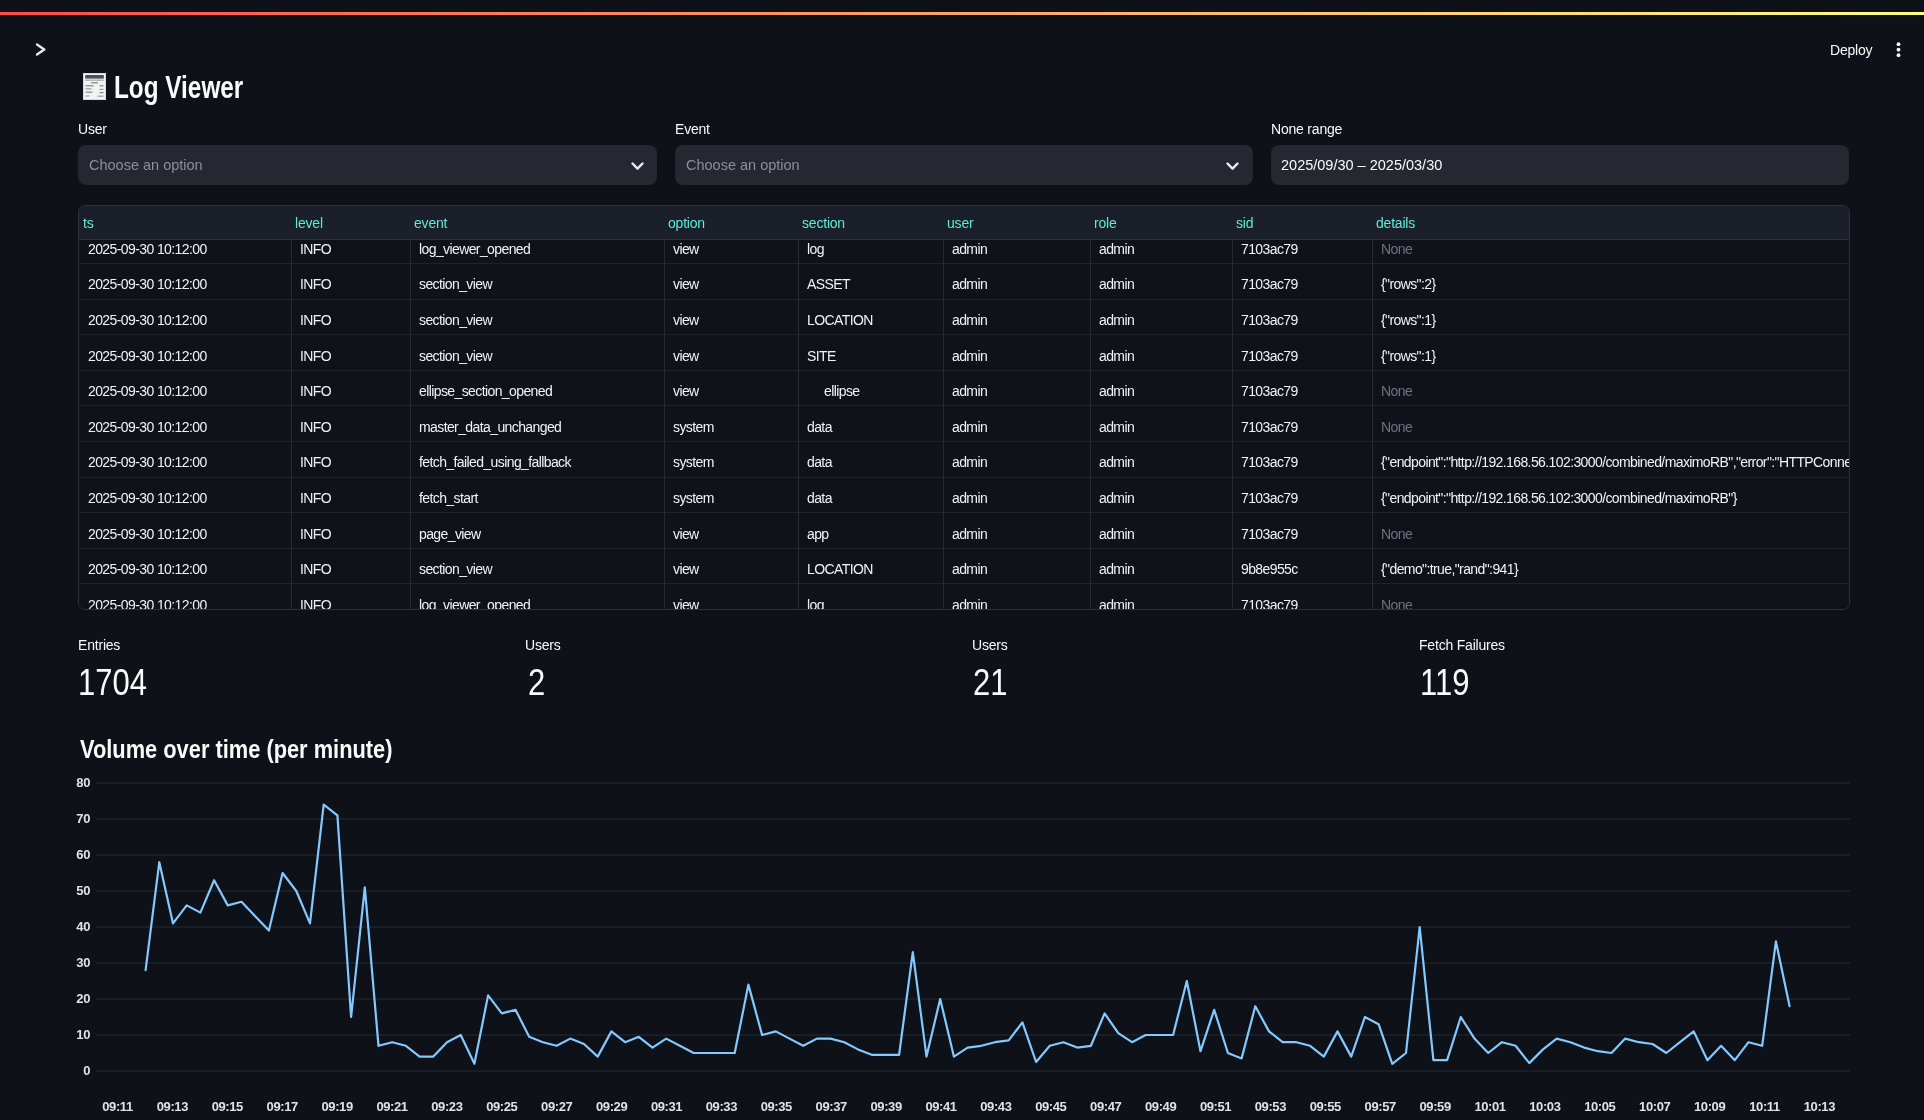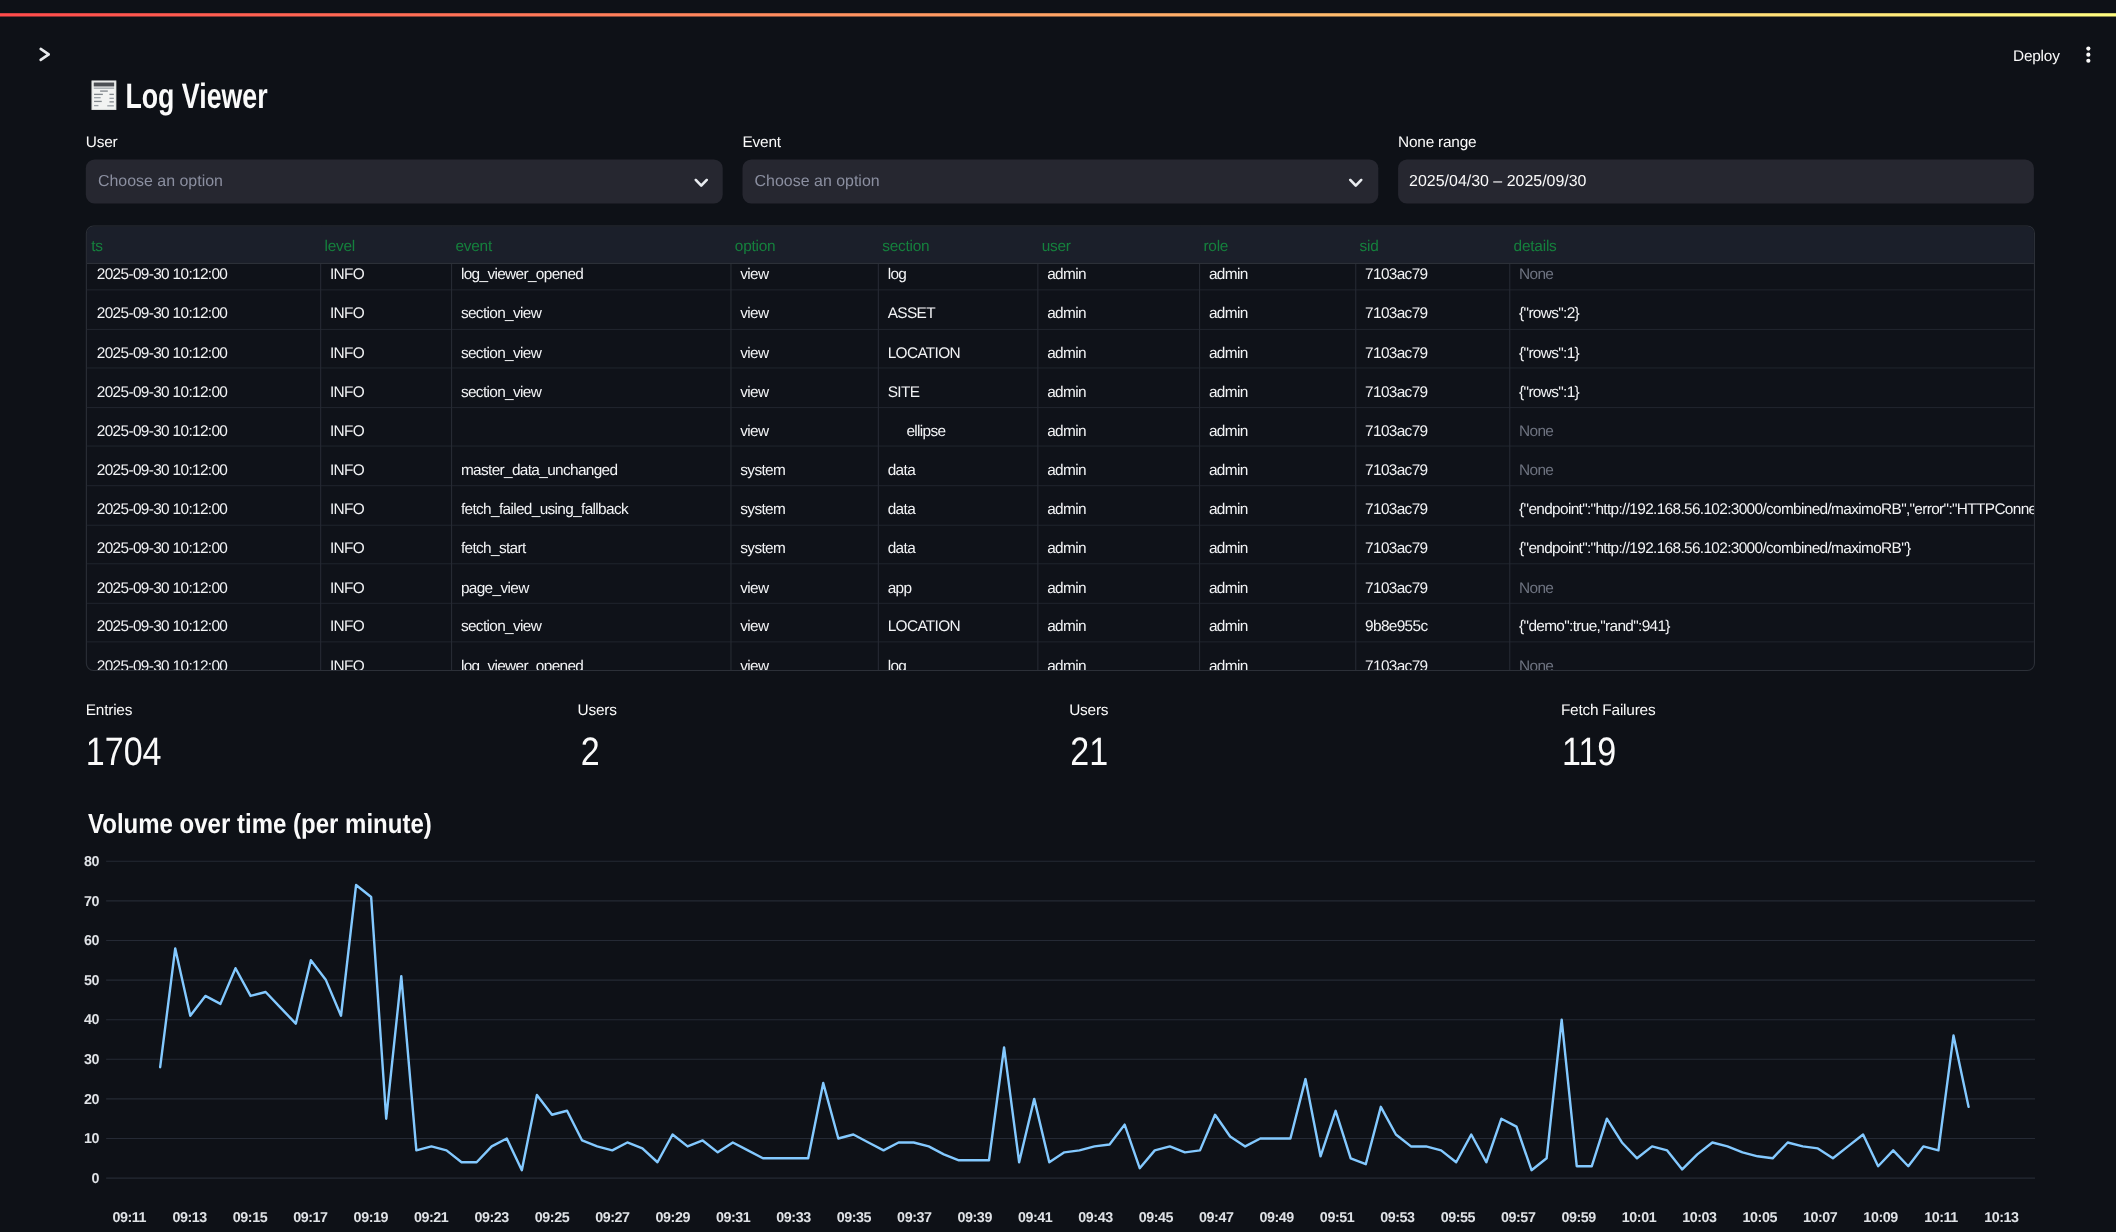--- a/index.html
+++ b/index.html
@@ -6,21 +6,21 @@
 .abs{position:absolute}
 #deco{position:absolute;left:0;top:12px;width:1924px;height:3px;background:linear-gradient(90deg,#ff4b4b,#fffd80)}
 #deploy{position:absolute;left:1830px;top:42px;font-size:14px;color:#fafafa;letter-spacing:-.2px}
 #title{position:absolute;left:114px;top:69px;font-size:32px;font-weight:700;color:#fafafa;transform:scaleX(.76);transform-origin:0 0;white-space:nowrap;letter-spacing:0}
 .lbl{position:absolute;top:121px;font-size:14px;color:#fafafa;letter-spacing:-.2px}
 .sel{position:absolute;top:145px;height:40px;background:#262730;border-radius:8px;font-size:14.5px;line-height:40px;letter-spacing:0}
 .sel .ph{color:#8b8fa0;margin-left:11px}
 .sel .val{color:#fafafa;margin-left:10px}
 #tbl{position:absolute;left:78px;top:204.5px;width:1772px;height:405.5px;background:#0f1219;border:1px solid #2c3038;border-radius:7px;overflow:hidden}
 #thead{position:absolute;left:0;top:0;width:1772px;height:34.1px;background:#1b1f2a;border-bottom:1px solid #2c3038}
-.hc{position:absolute;top:9px;font-size:14px;color:#15803d;padding-left:4px;letter-spacing:-.2px;white-space:nowrap;overflow:hidden}
+.hc{position:absolute;top:9px;font-size:14px;color:#5eead4;padding-left:4px;letter-spacing:-.2px;white-space:nowrap;overflow:hidden}
 .c{position:absolute;font-size:14px;color:#f2f3f5;padding-left:9px;padding-top:13.5px;height:35.6px;letter-spacing:-.6px;white-space:nowrap;overflow:hidden}
 .c.g{color:#6e7380}
 .rl{position:absolute;left:0;width:1772px;height:1px;background:#1f232c}
 .cl{position:absolute;top:0;width:1px;height:405.5px;background:#262a33}
 .mlbl{position:absolute;top:637px;font-size:14px;color:#fafafa;letter-spacing:-.2px}
 .mval{position:absolute;top:662px;font-size:36px;color:#fafafa;transform:scaleX(.86);transform-origin:0 0;letter-spacing:0}
 #sub{position:absolute;left:80px;top:735px;font-size:25px;font-weight:700;color:#fafafa;transform:scaleX(.873);transform-origin:0 0;white-space:nowrap}
 #chart{position:absolute;left:0;top:0}
 #chart line{stroke:#252a35;stroke-width:1}
 #chart text{fill:#dfe2e6;font-size:13px;font-weight:600;letter-spacing:-.4px;font-family:"Liberation Sans",sans-serif}
@@ -52,21 +52,21 @@
     <rect x="16.5" y="19" width="4" height="1.2" fill="#80868b"></rect>
 <rect x="2.5" y="22.4" width="4" height="1.2" fill="#9aa0a6"></rect>
     <rect x="14.5" y="22.6" width="6" height="1.2" fill="#9aa0a6"></rect>
 </svg>
 <div id="title">Log&nbsp;Viewer</div>
 <div class="lbl" style="left:78px">User</div>
 <div class="lbl" style="left:675px">Event</div>
 <div class="lbl" style="left:1271px">None range</div>
 <div class="sel" style="left:78px;width:579px"><span class="ph">Choose an option</span></div>
 <div class="sel" style="left:675px;width:578px"><span class="ph">Choose an option</span></div>
-<div class="sel" style="left:1271px;width:578px"><span class="val">2025/04/30 – 2025/09/30</span></div>
+<div class="sel" style="left:1271px;width:578px"><span class="val">2025/09/30 – 2025/03/30</span></div>
 <svg class="abs" style="left:631px;top:162px" width="13" height="9" viewBox="0 0 13 9">
     <path d="M1.5 1.5 L6.5 6.7 L11.5 1.5" stroke="#e8ebef" stroke-width="2.4" fill="none" stroke-linecap="round" stroke-linejoin="round"></path>
   </svg>
 <svg class="abs" style="left:1226px;top:162px" width="13" height="9" viewBox="0 0 13 9">
     <path d="M1.5 1.5 L6.5 6.7 L11.5 1.5" stroke="#e8ebef" stroke-width="2.4" fill="none" stroke-linecap="round" stroke-linejoin="round"></path>
   </svg>
 <div id="tbl">
 <div class="rl" style="top:57.4px"></div>
 <div class="rl" style="top:93.0px"></div>
 <div class="rl" style="top:128.6px"></div>
@@ -126,20 +126,21 @@
 <div class="c" style="left:212px;top:128.6px;width:119px">INFO</div>
 <div class="c" style="left:331px;top:128.6px;width:254px">section_view</div>
 <div class="c" style="left:585px;top:128.6px;width:134px">view</div>
 <div class="c" style="left:719px;top:128.6px;width:145px">SITE</div>
 <div class="c" style="left:864px;top:128.6px;width:147px">admin</div>
 <div class="c" style="left:1011px;top:128.6px;width:142px">admin</div>
 <div class="c" style="left:1153px;top:128.6px;width:140px">7103ac79</div>
 <div class="c" style="left:1293px;top:128.6px;width:479px">{"rows":1}</div>
 <div class="c" style="left:0px;top:164.2px;width:212px">2025-09-30 10:12:00</div>
 <div class="c" style="left:212px;top:164.2px;width:119px">INFO</div>
+<div class="c" style="left:331px;top:164.2px;width:254px">ellipse_section_opened</div>
 <div class="c" style="left:585px;top:164.2px;width:134px">view</div>
 <div class="c" style="left:736px;top:164.2px;width:145px">ellipse</div>
 <div class="c" style="left:864px;top:164.2px;width:147px">admin</div>
 <div class="c" style="left:1011px;top:164.2px;width:142px">admin</div>
 <div class="c" style="left:1153px;top:164.2px;width:140px">7103ac79</div>
 <div class="c g" style="left:1293px;top:164.2px;width:479px">None</div>
 <div class="c" style="left:0px;top:199.8px;width:212px">2025-09-30 10:12:00</div>
 <div class="c" style="left:212px;top:199.8px;width:119px">INFO</div>
 <div class="c" style="left:331px;top:199.8px;width:254px">master_data_unchanged</div>
 <div class="c" style="left:585px;top:199.8px;width:134px">system</div>

